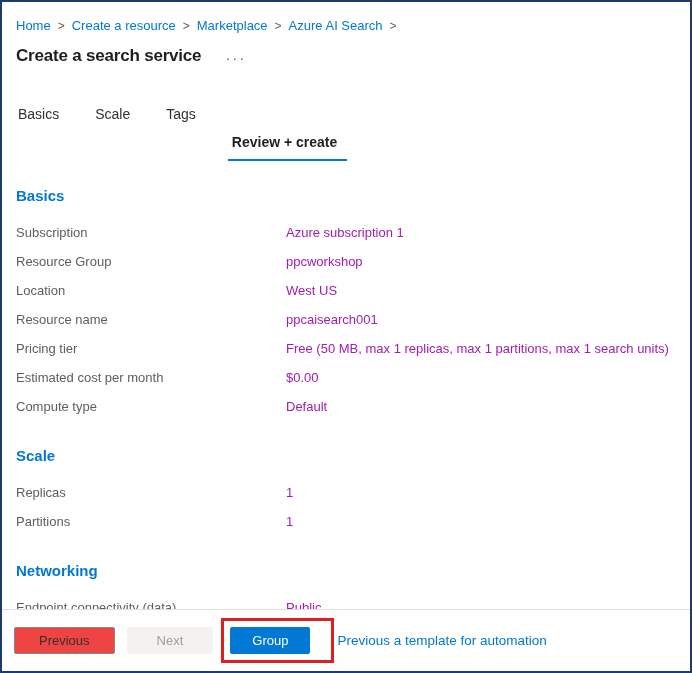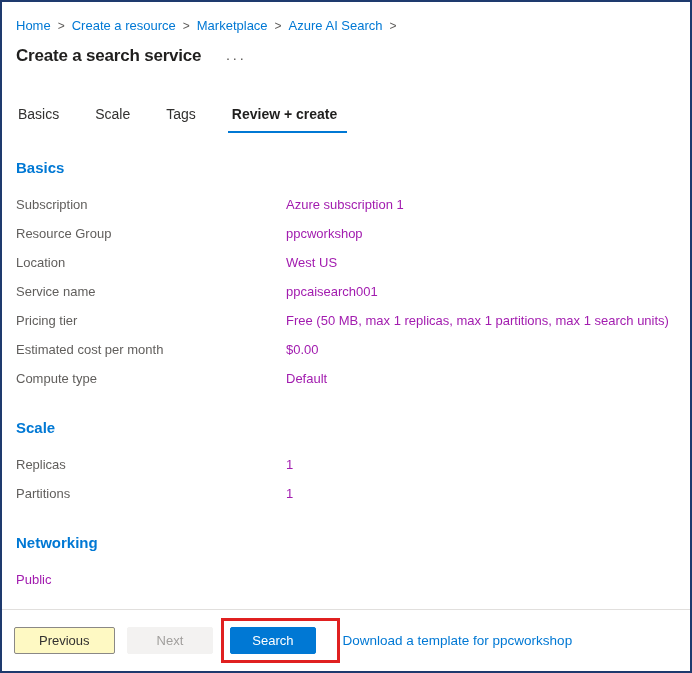--- a/index.html
+++ b/index.html
@@ -25,21 +25,21 @@
   }
   .crumb-link { color: #0078d4; text-decoration: none; cursor: pointer; }
   .crumb-sep { margin: 0 7px; color: #605e5c; font-size: 12px; }
   
   .title-row { padding: 10px 14px 0 14px; display: flex; align-items: center; gap: 20px; }
   .page-title { font-size: 17px; font-weight: 700; color: #201f1e; letter-spacing: -0.2px; }
   .more-options { color: #605e5c; font-size: 15px; letter-spacing: 2px; cursor: pointer; padding: 2px 4px; margin-top: 4px; }
   
   .tabs { display: flex; gap: 32px; padding: 0 14px; margin-top: 32px; }
   .tab { font-size: 14px; color: #323130; padding: 6px 2px 11px 2px; cursor: pointer; position: relative; }
-  .tab.active { font-weight: 700; color: #201f1e; }
+  .tab.active { font-weight: 700; color: #201f1e; margin-top: 28px; }
   .tab.active::after {
     content: ""; position: absolute; left: -2px; right: -8px; bottom: 0;
     height: 2px; background: #0078d4;
   }
   
   .content { flex: 1 1 auto; overflow: hidden; padding: 0 14px; }
   .section-heading { color: #0078d4; font-weight: 700; font-size: 15px; margin: 26px 0 14px 0; }
   .row { display: flex; align-items: flex-end; padding: 7px 0; font-size: 13px; line-height: 15px; }
   .row-label { width: 270px; flex: 0 0 270px; color: #605e5c; }
   .row-value { color: #a21caf; white-space: nowrap; }
@@ -49,21 +49,21 @@
     border-top: 1px solid #e1dfdd;
     display: flex; align-items: center;
     padding: 0 12px;
     background: #fff;
   }
   .btn {
     font-family: inherit;
     font-size: 13px;
     height: 27px;
     border: 1px solid #8a8886;
-    background: #fef9c3;
+    background: #ef4444;
     color: #323130;
     cursor: pointer;
     border-radius: 2px;
   }
   .btn-previous { padding: 0 24px; }
   .btn-next {
     margin-left: 12px;
     padding: 0 29px;
     background: #f3f2f1;
     border-color: #f3f2f1;
@@ -122,21 +122,21 @@
     </div>
     <div class="row">
       <div class="row-label">Resource Group</div>
       <div class="row-value">ppcworkshop</div>
     </div>
     <div class="row">
       <div class="row-label">Location</div>
       <div class="row-value">West US</div>
     </div>
     <div class="row">
-      <div class="row-label">Service name</div>
+      <div class="row-label">Resource name</div>
       <div class="row-value">ppcaisearch001</div>
     </div>
     <div class="row">
       <div class="row-label">Pricing tier</div>
       <div class="row-value">Free (50 MB, max 1 replicas, max 1 partitions, max 1 search units)</div>
     </div>
     <div class="row">
       <div class="row-label">Estimated cost per month</div>
       <div class="row-value">$0.00</div>
     </div>
@@ -152,27 +152,28 @@
       <div class="row-value">1</div>
     </div>
     <div class="row">
       <div class="row-label">Partitions</div>
       <div class="row-value">1</div>
     </div>
 
     <h2 class="section-heading">Networking</h2>
 
     <div class="row">
+      <div class="row-label">Endpoint connectivity (data)</div>
       <div class="row-value">Public</div>
     </div>
 
   </div>
 
   <div class="footer">
     <button class="btn btn-previous">Previous</button>
     <button class="btn btn-next" disabled="">Next</button>
     <div class="create-annotation">
-      <button class="btn btn-create">Search</button>
+      <button class="btn btn-create">Group</button>
     </div>
-    <a class="template-link">Download a template for ppcworkshop</a>
+    <a class="template-link">Previous a template for automation</a>
   </div>
 
 </div>
 
 </body></html>

